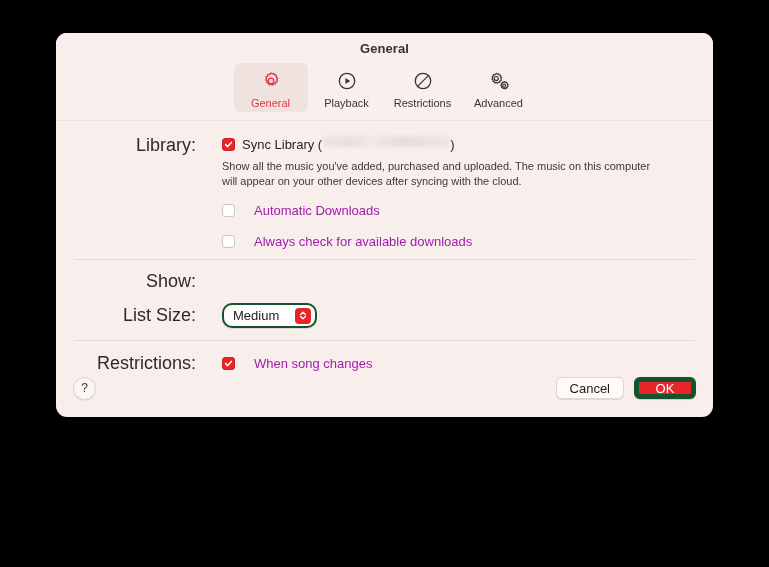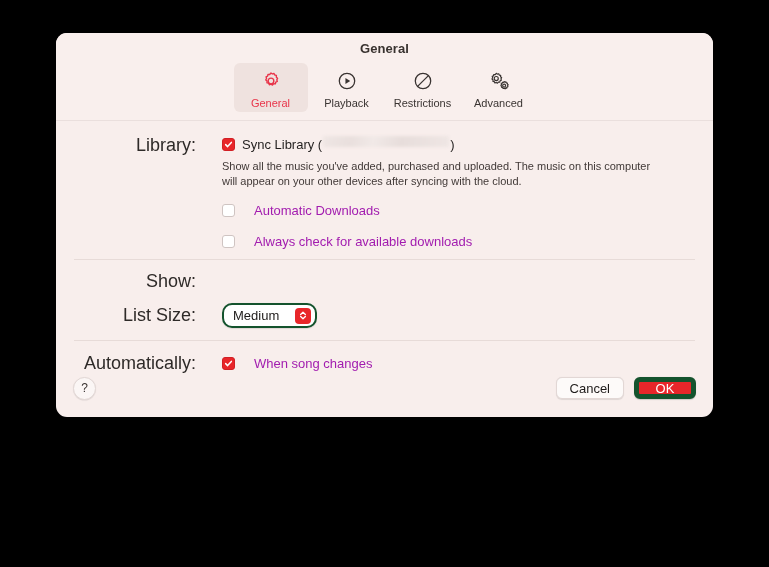--- a/index.html
+++ b/index.html
@@ -372,21 +372,21 @@
             </span>
           </span>
         </div>
       </div>
     </div>
 
     <div class="sep"></div>
 
     <div class="section sec-notify">
       <div class="row" style="align-items:center">
-        <div class="label-col">Automatically:</div>
+        <div class="label-col">Restrictions:</div>
         <div class="field-col">
           <div class="cb-line">
             <span class="cbox checked">
               <svg width="9" height="9" viewBox="0 0 12 12" fill="none" stroke="#ffffff" stroke-width="2" stroke-linecap="round" stroke-linejoin="round">
                 <path d="M2.2 6.2l2.6 2.6 5-5.6"></path>
               </svg>
             </span>
             <span class="cb-label">When song changes</span>
           </div>
         </div>

